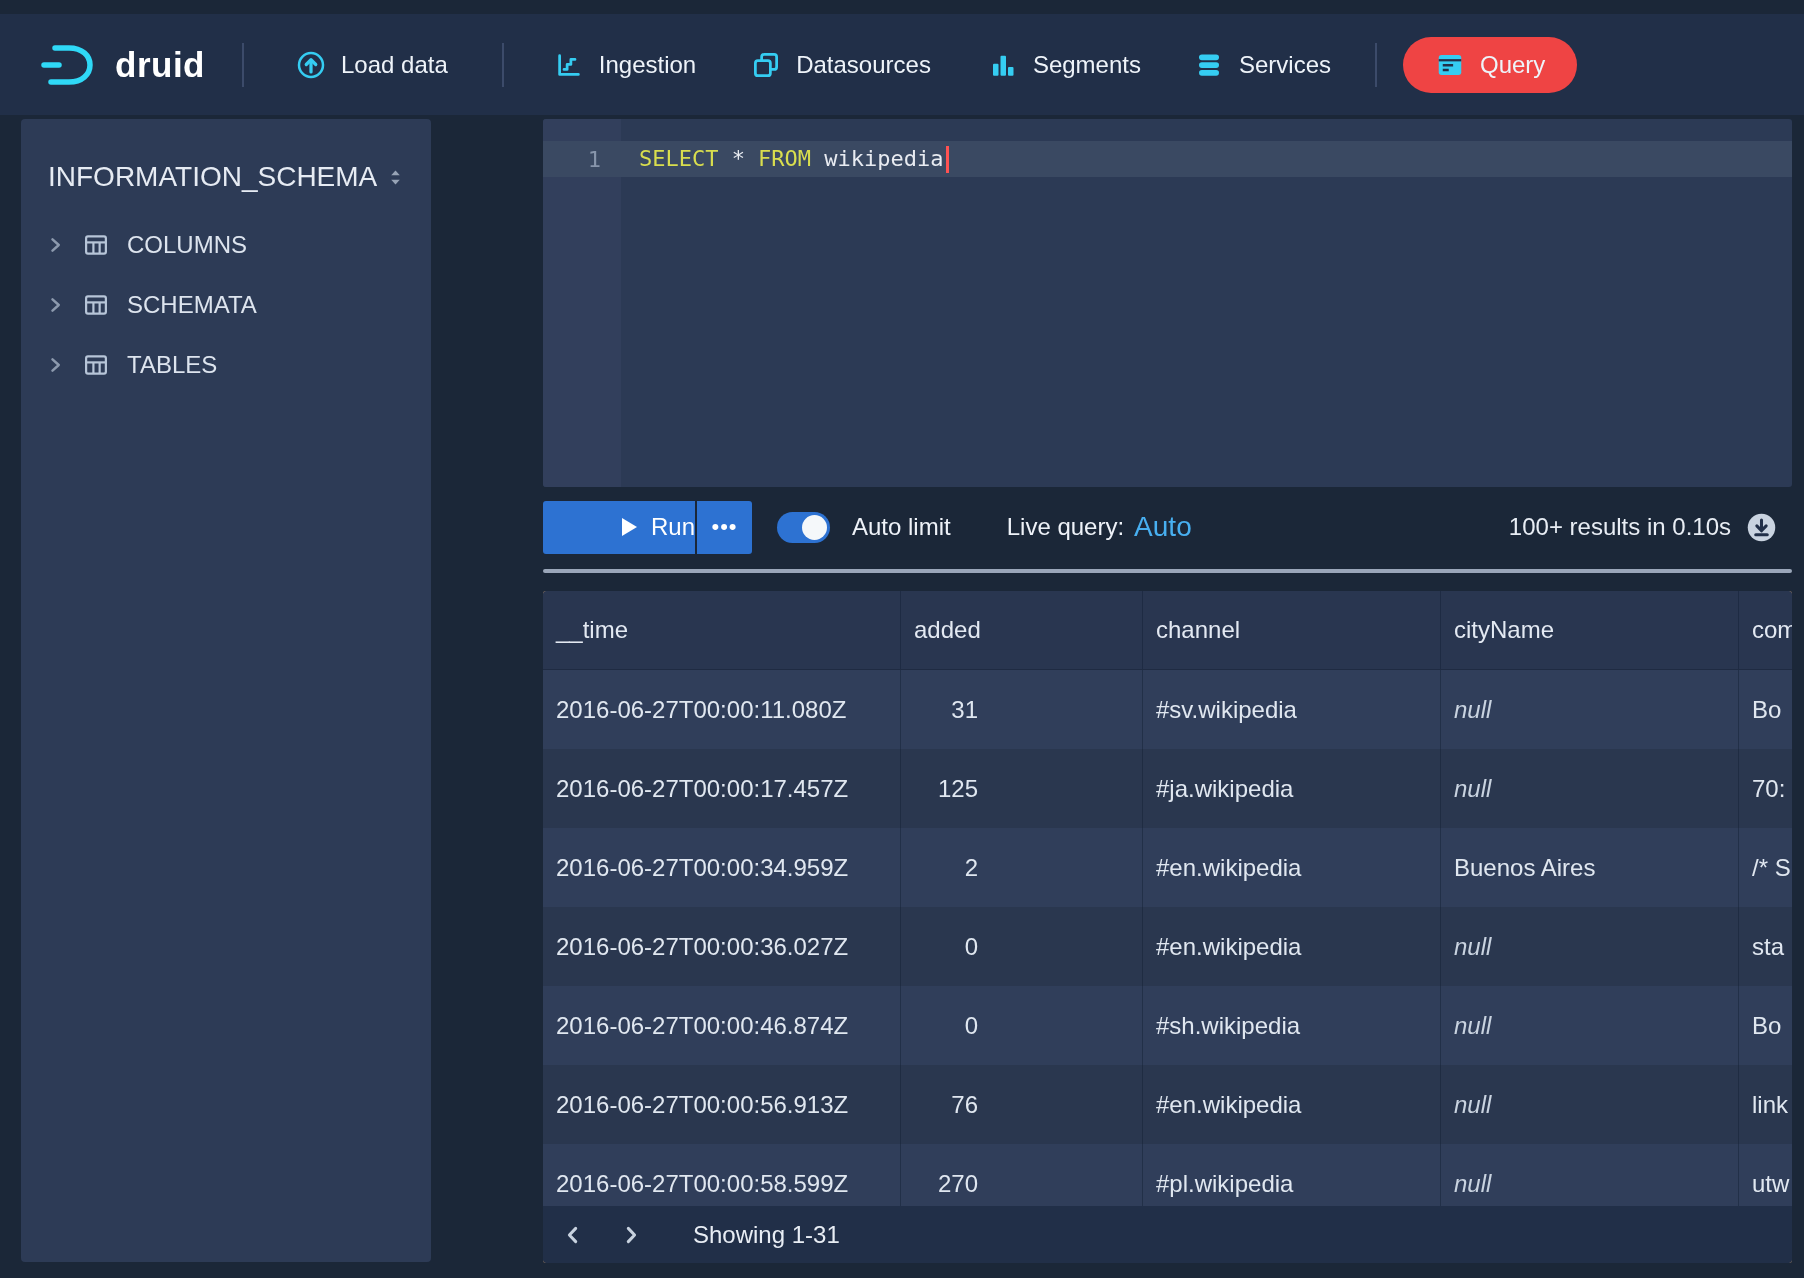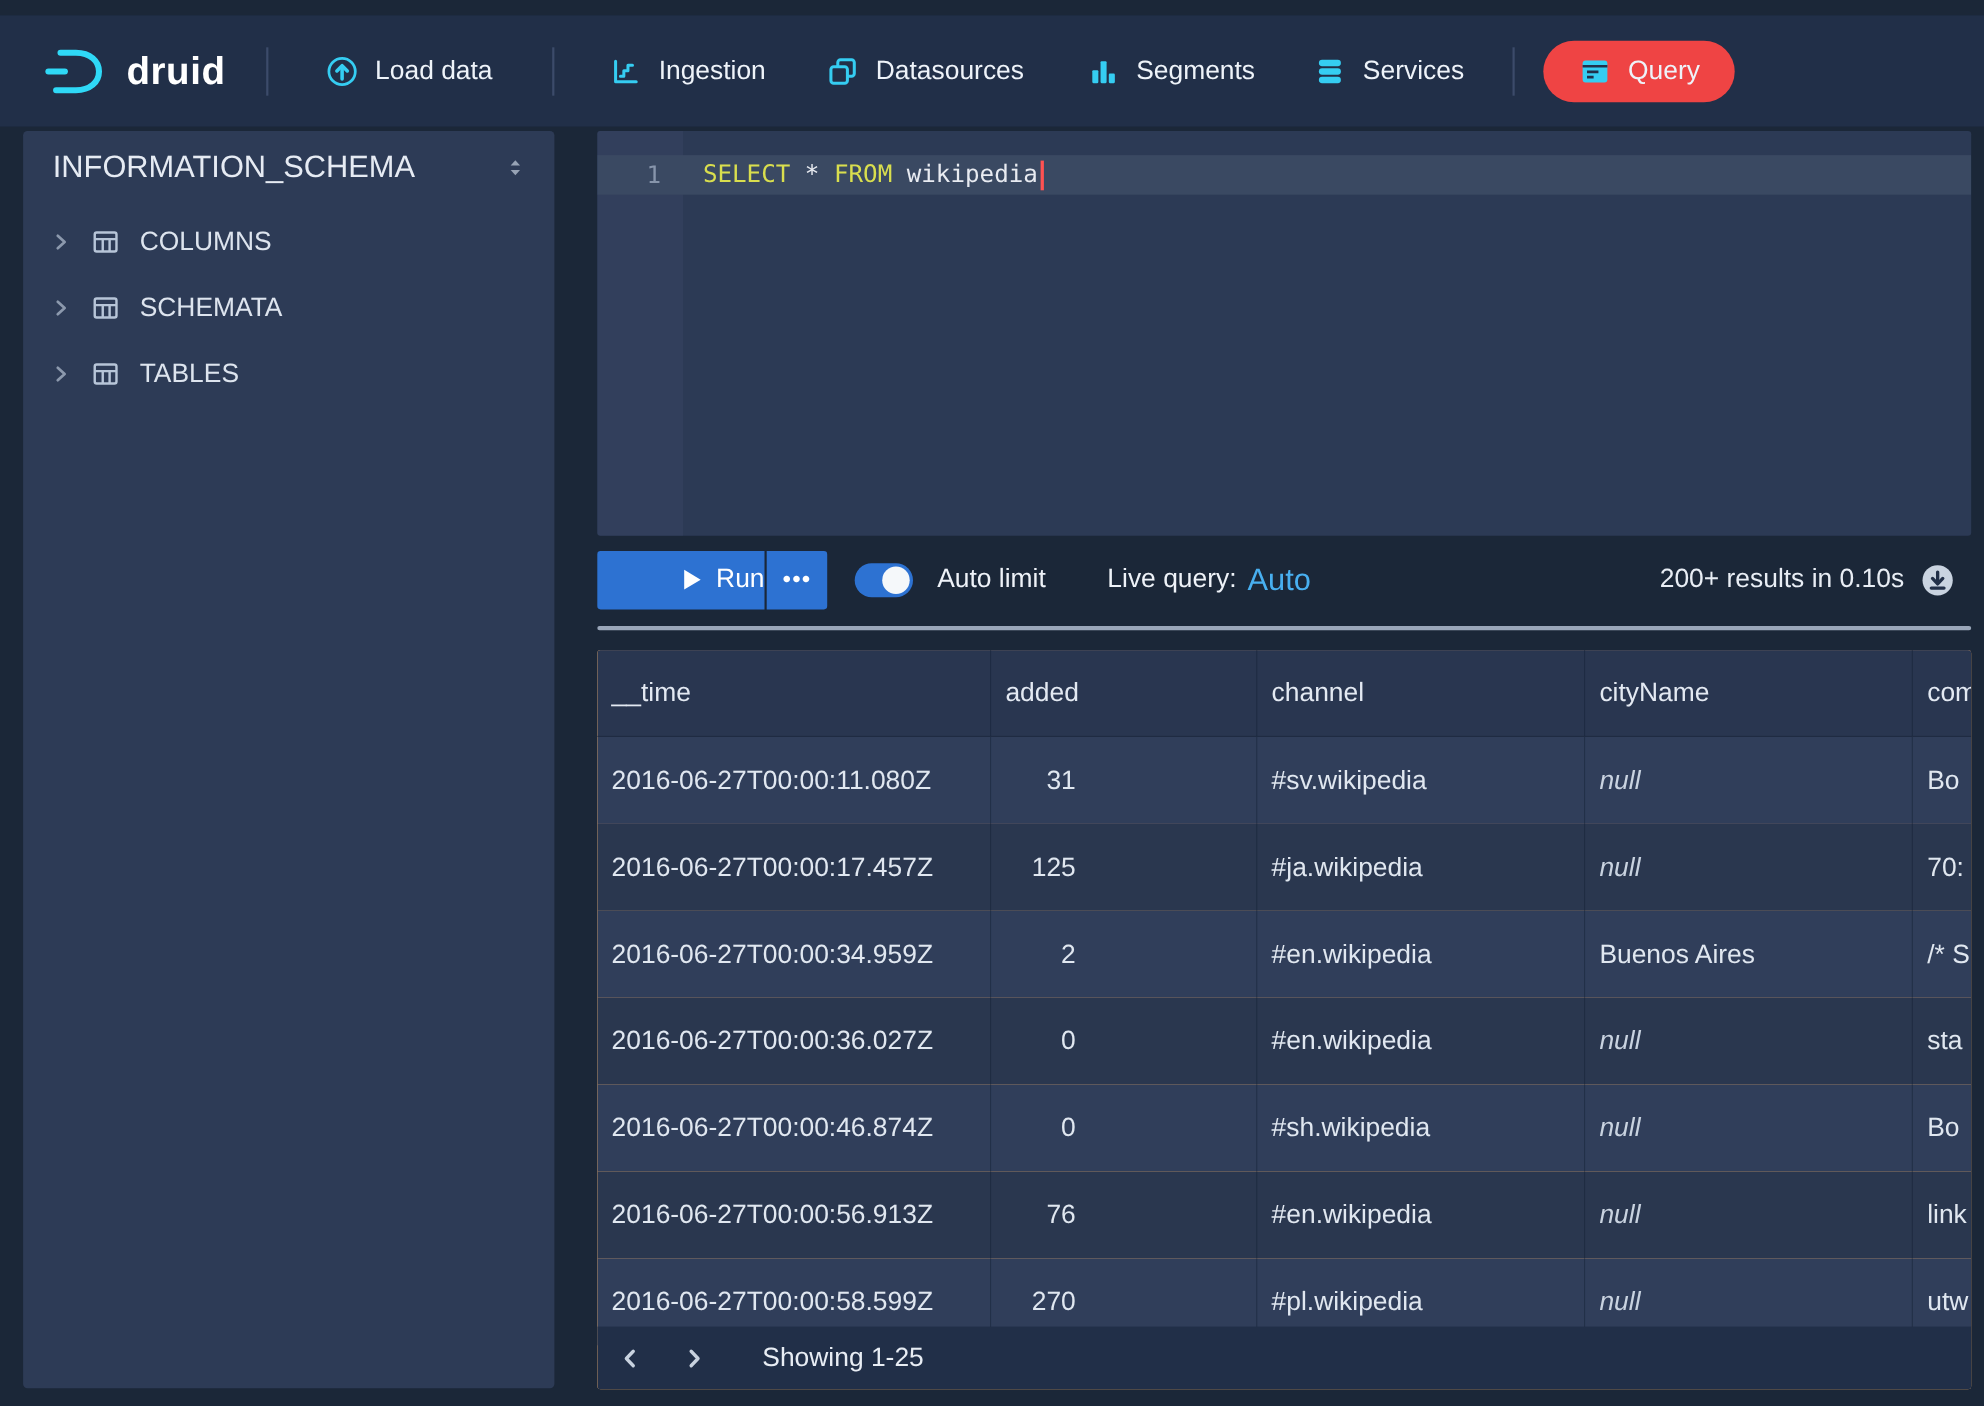--- a/index.html
+++ b/index.html
@@ -17,22 +17,22 @@
   .brand-text{font-size:35px;font-weight:bold;color:#ffffff;margin-left:15px;letter-spacing:.5px}
   .vdiv{width:2px;height:44px;background:#3c4b6a;flex:none}
   .d1{margin-left:37px}.d2{margin-left:54px}.d3{margin-left:44px}
   .nav-item{display:flex;align-items:center;gap:15px;color:#eef3f9;font-size:24px;cursor:pointer;flex:none}
   .nav-ic{color:#35cdf2;display:block}
   .n-load{margin-left:52px}.n-ingest{margin-left:50px}.n-data{margin-left:55px}
   .n-seg{margin-left:57px}.n-serv{margin-left:53px}
   .nav-item.active{margin-left:26px;background:#ef4444;height:56px;border-radius:28px;padding:0 32px}
 
   
-  .sidebar{position:absolute;left:21px;top:119px;width:483px;height:1143px;background:#2d3b56;
-    border-radius:4px;box-sizing:border-box;padding-top:17px}
+  .sidebar{position:absolute;left:21px;top:119px;width:410px;height:1143px;background:#2d3b56;
+    border-radius:4px;box-sizing:border-box;padding-top:42px}
   .sidebar-head{display:flex;align-items:center;justify-content:space-between;padding:0 26px 0 27px}
   .sidebar-title{font-size:28px;color:#e6ebf3}
   .sort-ic{cursor:pointer;display:flex}
   .tree{margin-top:22px}
   .tree-item{display:flex;align-items:center;height:60px;padding-left:24px;color:#dde4ee;
     font-size:24px;cursor:pointer}
   .tree-chevron{display:flex;margin-right:18px;color:#8c99ad}
   .tree-table-ic{display:flex;margin-right:18px;color:#b7c5d8}
 
   
@@ -260,21 +260,21 @@
 
   <div class="switch">
     <div class="knob"></div>
   </div>
   <span class="auto-limit">Auto limit</span>
 
   <span class="live-label">Live query:</span>
   <span class="live-value">Auto</span>
 
   <div class="toolbar-right">
-    <span class="results-count">200+ results in 0.10s</span>
+    <span class="results-count">100+ results in 0.10s</span>
     <span class="dl-btn">
       <svg width="33" height="33" viewBox="0 0 24 24">
         <circle cx="12" cy="12" r="10" fill="#c9d3e0"></circle>
         <path d="M12 6.6 V13.6" fill="none" stroke="#212f48" stroke-width="2.2" stroke-linecap="round"></path>
         <path d="M8.6 10.8 L12 14.4 L15.4 10.8" fill="none" stroke="#212f48" stroke-width="2.2" stroke-linecap="round" stroke-linejoin="round"></path>
         <path d="M7.8 17.2 H16.2" fill="none" stroke="#212f48" stroke-width="2.2" stroke-linecap="round"></path>
       </svg>
     </span>
   </div>
 </div>
@@ -360,15 +360,15 @@
     <span class="pg-btn pg-prev">
       <svg width="24" height="24" viewBox="0 0 16 16">
         <path d="M9.8 3.6 L5.6 8 L9.8 12.4" fill="none" stroke="#c8d2df" stroke-width="2" stroke-linecap="round" stroke-linejoin="round"></path>
       </svg>
     </span>
     <span class="pg-btn pg-next">
       <svg width="24" height="24" viewBox="0 0 16 16">
         <path d="M6.2 3.6 L10.4 8 L6.2 12.4" fill="none" stroke="#c8d2df" stroke-width="2" stroke-linecap="round" stroke-linejoin="round"></path>
       </svg>
     </span>
-    <span class="showing">Showing 1-25</span>
+    <span class="showing">Showing 1-31</span>
   </div>
 </section>
 
 </body></html>

